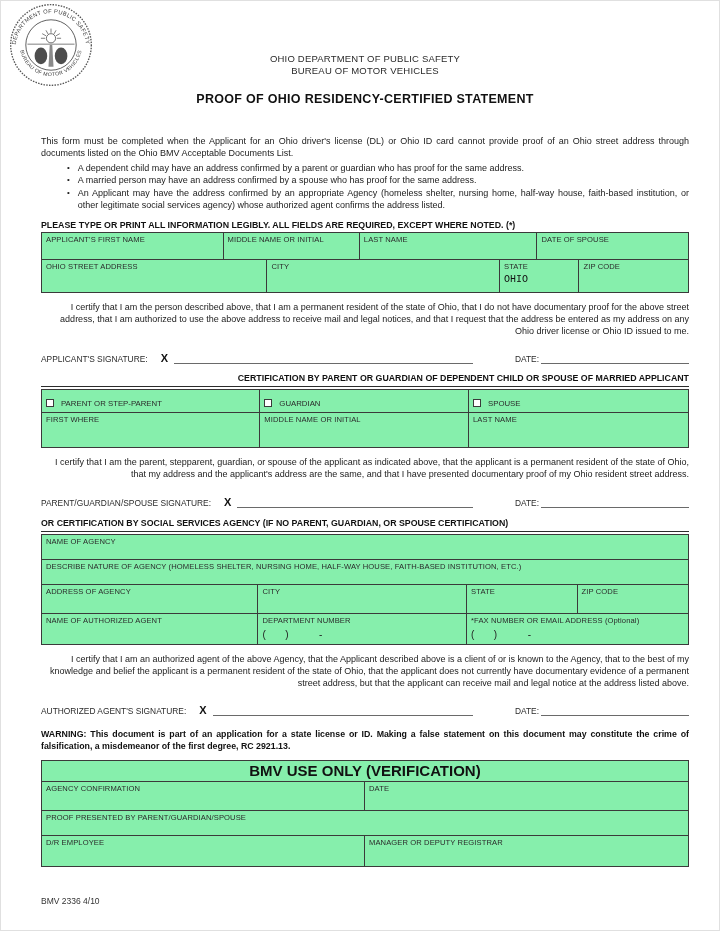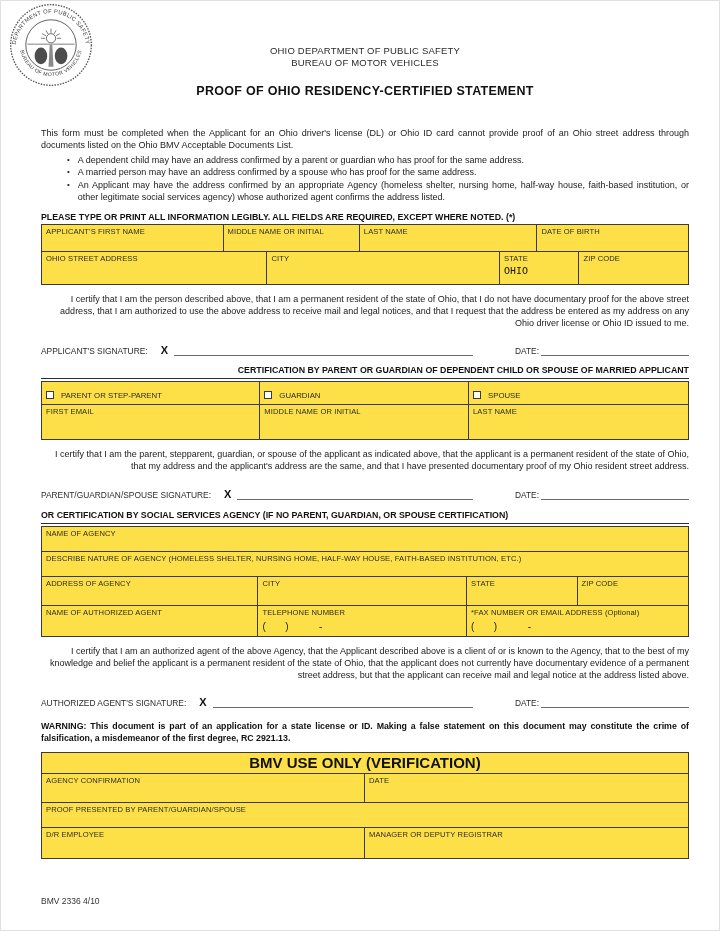--- a/index.html
+++ b/index.html
@@ -7,38 +7,38 @@
   .page {
     position: relative;
     width: 720px;
     height: 931px;
     background: #ffffff;
     border: 1px solid #e0e0e0;
     font-family: "Liberation Sans", sans-serif;
     color: #1e1e1e;
     overflow: hidden;
   }
-  .content { position: absolute; left: 40px; top: 44px; width: 648px; }
+  .content { position: absolute; left: 40px; top: 52px; width: 648px; }
 
   
   .seal { position: absolute; left: 8px; top: 2px; width: 84px; height: 84px; }
   .hdr-agency { text-align: center; font-size: 9.5px; line-height: 12px; letter-spacing: .2px; color: #2a2a2a; }
   .form-title { text-align: center; font-weight: bold; font-size: 12.5px; letter-spacing: .3px; margin-top: 15px; color: #111; }
 
   
   .body-p { font-size: 9px; line-height: 11.8px; text-align: justify; color: #222; }
   .intro { margin-top: 30px; }
   .bullets { list-style: none; margin-top: 2px; padding-left: 26px; }
   .bullets li { display: flex; gap: 8px; font-size: 9px; line-height: 12.6px; text-align: justify; color: #222; }
   .dot { font-size: 8px; line-height: 12.6px; }
 
   .instruction { font-weight: bold; font-size: 8.8px; margin-top: 8px; color: #111; white-space: nowrap; }
 
   
-  .ftable { border: 1px solid #3a3a3a; margin-top: 2px; background: #fde047; }
+  .ftable { border: 1px solid #3a3a3a; margin-top: 2px; background: #86efac; }
   .frow { display: flex; }
   .frow + .frow { border-top: 1px solid #3a3a3a; }
   .cell { border-right: 1px solid #3a3a3a; padding: 2px 4px; overflow: hidden; }
   .cell:last-child { border-right: none; }
   .lbl { font-size: 7.6px; letter-spacing: .1px; color: #2a2a2a; display: block; }
   .cellval { font-size: 10px; margin-top: 3px; display: block; color: #111; font-family: Liberation Mono, monospace; }
   .mask { font-size: 10px; margin-top: 4px; display: block; white-space: pre; color: #222; }
 
   .cb { display: inline-block; width: 8px; height: 8px; border: 1px solid #3a3a3a; margin-right: 7px; vertical-align: -1px; background: #fff; }
   .cb-lbl { font-size: 7.8px; color: #2a2a2a; }
@@ -134,21 +134,21 @@
         <div class="cell" style="width:28.1%">
           <span class="lbl">APPLICANT'S FIRST NAME</span>
         </div>
         <div class="cell" style="width:21.1%">
           <span class="lbl">MIDDLE NAME OR INITIAL</span>
         </div>
         <div class="cell" style="width:27.5%">
           <span class="lbl">LAST NAME</span>
         </div>
         <div class="cell" style="width:23.3%">
-          <span class="lbl">DATE OF BIRTH</span>
+          <span class="lbl">DATE OF SPOUSE</span>
         </div>
       </div>
       <div class="frow h32">
         <div class="cell" style="width:34.9%">
           <span class="lbl">OHIO STREET ADDRESS</span>
         </div>
         <div class="cell" style="width:36.0%">
           <span class="lbl">CITY</span>
         </div>
         <div class="cell" style="width:12.3%">
@@ -180,21 +180,21 @@
         </div>
         <div class="cell" style="width:32.3%">
           <span class="cb"></span><span class="cb-lbl">GUARDIAN</span>
         </div>
         <div class="cell" style="width:33.9%">
           <span class="cb"></span><span class="cb-lbl">SPOUSE</span>
         </div>
       </div>
       <div class="frow h34">
         <div class="cell" style="width:33.8%">
-          <span class="lbl">FIRST EMAIL</span>
+          <span class="lbl">FIRST WHERE</span>
         </div>
         <div class="cell" style="width:32.3%">
           <span class="lbl">MIDDLE NAME OR INITIAL</span>
         </div>
         <div class="cell" style="width:33.9%">
           <span class="lbl">LAST NAME</span>
         </div>
       </div>
     </div>
 
@@ -233,21 +233,21 @@
         </div>
         <div class="cell" style="width:17.1%">
           <span class="lbl">ZIP CODE</span>
         </div>
       </div>
       <div class="frow h30">
         <div class="cell" style="width:33.5%">
           <span class="lbl">NAME OF AUTHORIZED AGENT</span>
         </div>
         <div class="cell" style="width:32.3%">
-          <span class="lbl">TELEPHONE NUMBER</span>
+          <span class="lbl">DEPARTMENT NUMBER</span>
           <span class="mask">(       )           -</span>
         </div>
         <div class="cell" style="width:34.2%">
           <span class="lbl">*FAX NUMBER OR EMAIL ADDRESS (Optional)</span>
           <span class="mask">(       )           -</span>
         </div>
       </div>
     </div>
 
     <p class="body-p mt9">I certify that I am an authorized agent of the above Agency, that the Applicant described above is a client of or is known to the Agency, that to the best of my knowledge and belief the applicant is a permanent resident of the state of Ohio, that the applicant does not currently have documentary evidence of a permanent street address, but that the applicant can receive mail and legal notice at the address listed above.</p>

